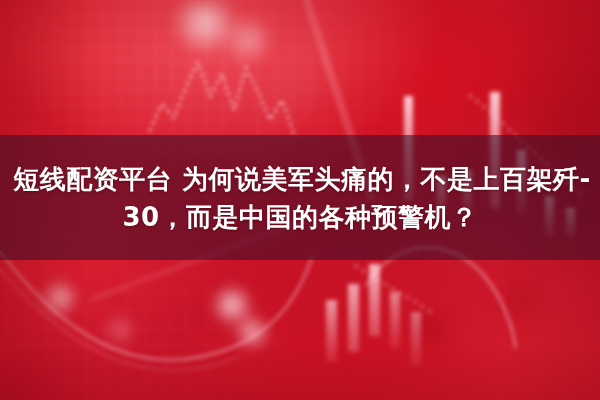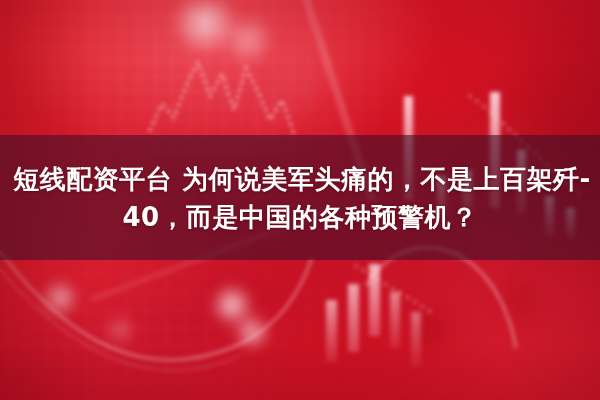--- a/index.html
+++ b/index.html
@@ -193,16 +193,16 @@
       <line x1="300" y1="-20" x2="372" y2="200" stroke="#ffc2cc" stroke-opacity="0.22" stroke-width="8"></line>
       <line x1="90" y1="300" x2="330" y2="210" stroke="#ffc2cc" stroke-opacity="0.12" stroke-width="6"></line>
     </svg>
   </div>
 
   <div class="layer" id="bg-soften"></div>
   <div class="layer" id="bg-vignette"></div>
 
   <div id="title-band">
     <div class="line" id="title-line-1">短线配资平台 为何说美军头痛的，不是上百架歼-</div>
-    <div class="line" id="title-line-2">40，而是中国的各种预警机？</div>
+    <div class="line" id="title-line-2">30，而是中国的各种预警机？</div>
   </div>
 
 </div>
 
 </body></html>

